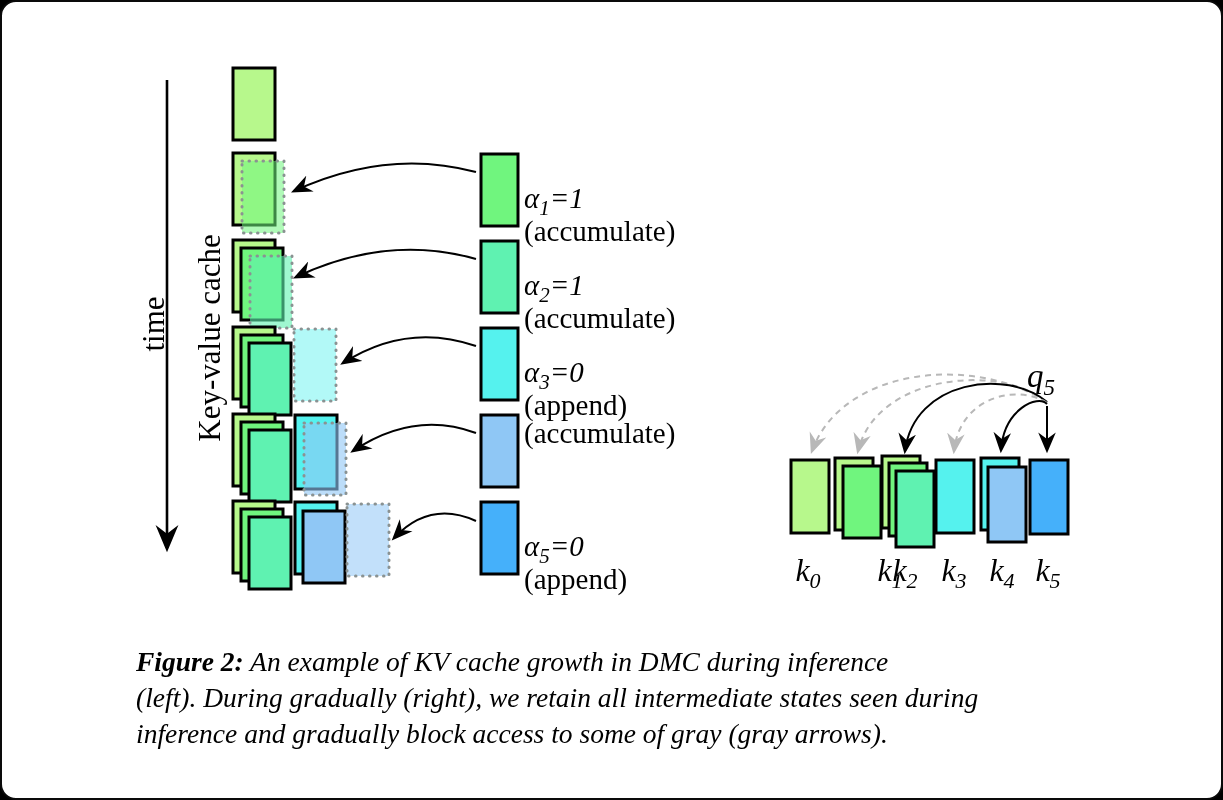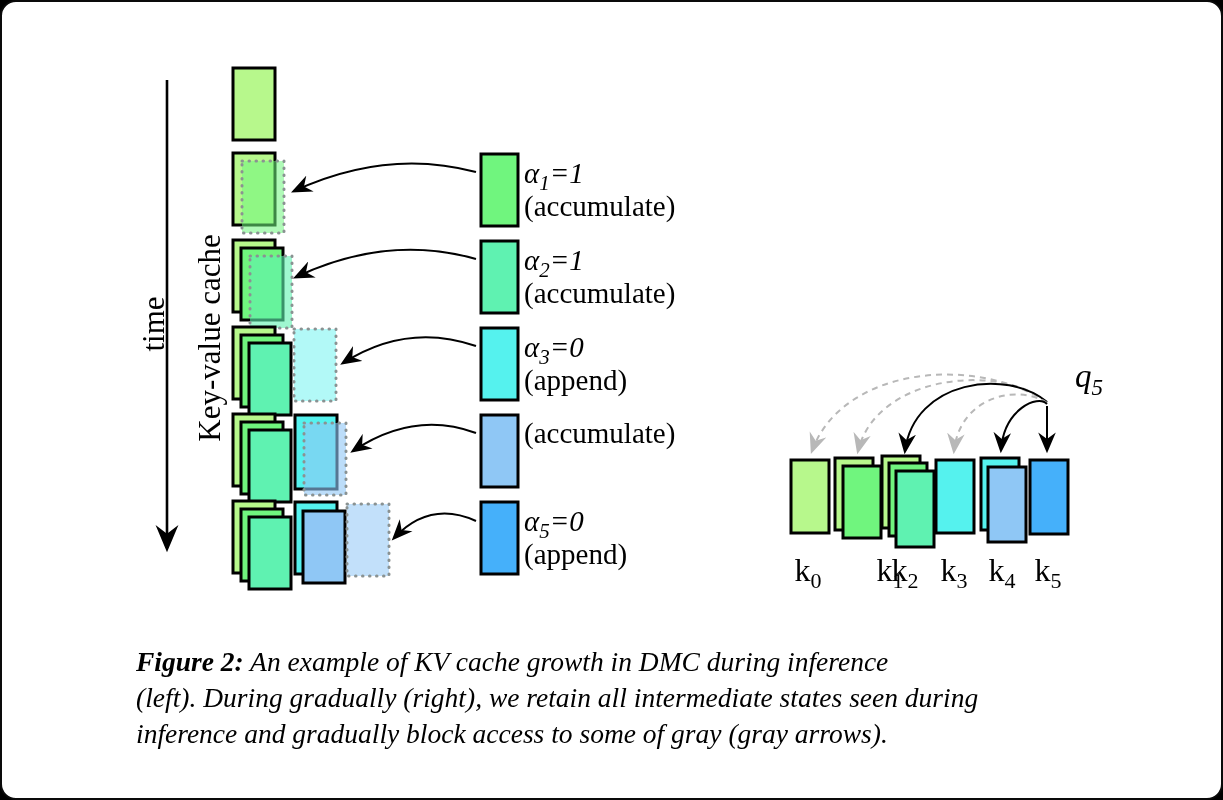--- a/index.html
+++ b/index.html
@@ -22,27 +22,27 @@
   .solid{stroke:#000;stroke-width:3;}
   .dotted{stroke:var(--c-dotted-border);stroke-width:3;stroke-dasharray:.5 6.5;stroke-linecap:round;}
   .arr{fill:none;stroke:var(--c-arrow-black);stroke-width:2;}
   .arr-gray{fill:none;stroke:var(--c-arrow-gray);stroke-width:2;stroke-dasharray:6 5;}
   .axis{stroke:var(--c-arrow-black);stroke-width:2.6;}
   .v-label{
     position:absolute;white-space:nowrap;font-size:31px;
     transform:translate(-50%,-50%) rotate(-90deg);
   }
   .alpha-label{position:absolute;left:522px;white-space:nowrap;}
-  .alpha-line1{font-style:italic;font-size:29px;line-height:34px;}
+  .alpha-line1{font-style:italic;font-size:29px;line-height:34px;margin-top:25px;}
   .alpha-line1 sub{font-size:21px;line-height:0;}
   .alpha-line2{font-size:29px;line-height:33px;}
   .k-label{position:absolute;top:550px;width:64px;text-align:center;
-    font-size:32px;white-space:nowrap;}
+    font-style:italic;font-size:32px;white-space:nowrap;}
   .k-label sub{font-size:22px;line-height:0;}
-  .q-label{position:absolute;left:1025px;top:356px;font-style:italic;font-size:33px;white-space:nowrap;margin-left:48px;}
+  .q-label{position:absolute;left:1025px;top:356px;font-style:italic;font-size:33px;white-space:nowrap;}
   .q-label sub{font-size:23px;line-height:0;}
   .caption{position:absolute;left:134px;top:642px;width:990px;font-size:27.5px;line-height:36px;font-style:italic;}
   .cap-line{white-space:nowrap;}
 </style>
 </head>
 <body>
 
 <div class="canvas">
 
   <svg class="diagram" width="1223" height="630" viewBox="0 0 1223 630">

